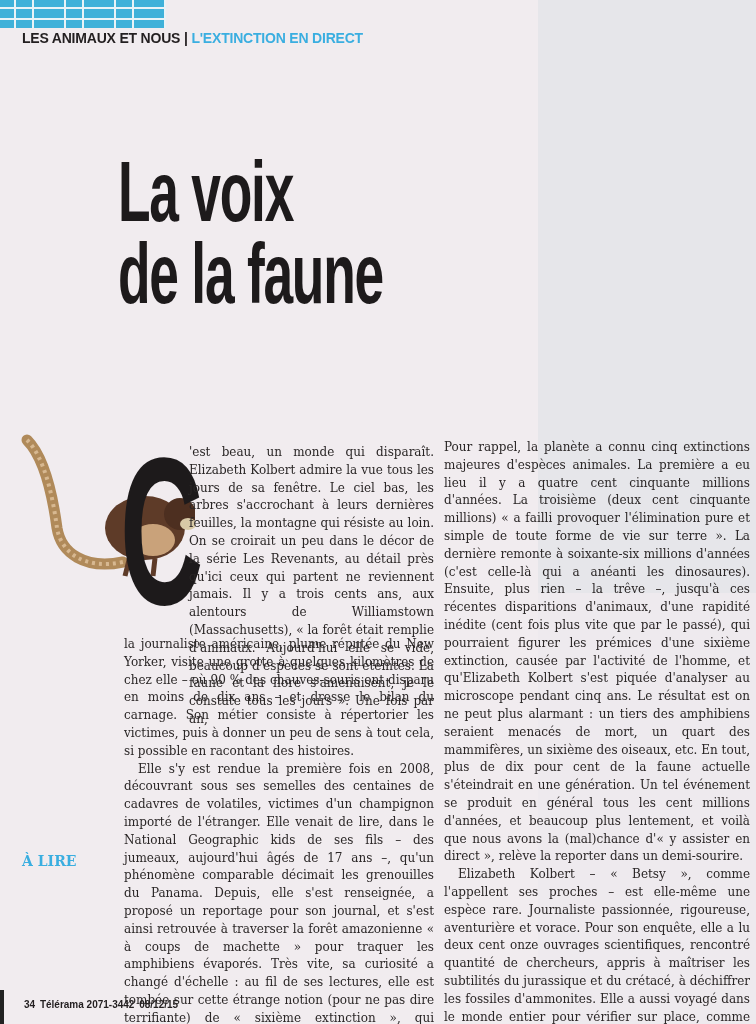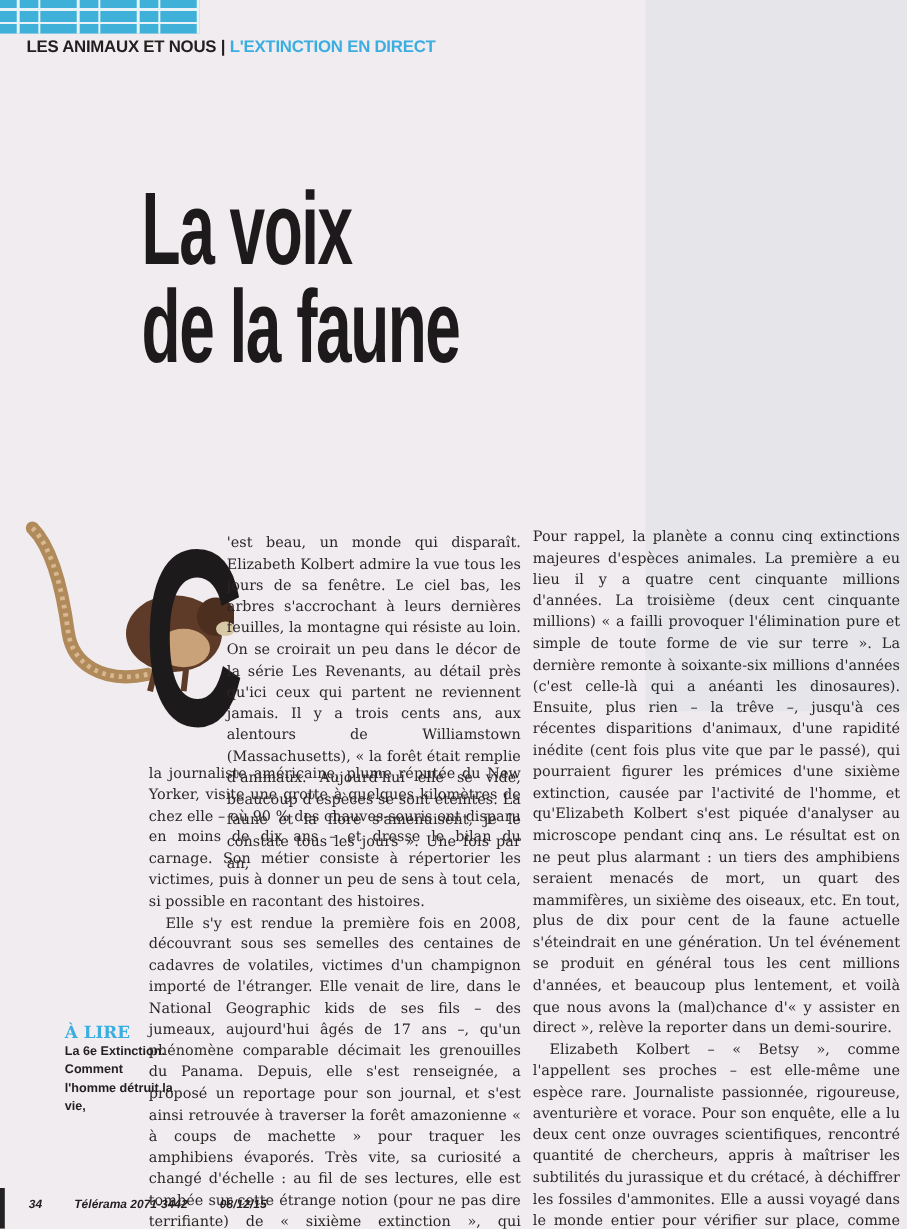--- a/index.html
+++ b/index.html
@@ -20,25 +20,25 @@
   .byline{font-family:"DejaVu Serif",serif;font-style:normal;color:#2a2626;font-size:10.5px;}
   .byline b{font-weight:bold;}
   .squirrel{position:absolute;left:5px;top:428px;width:190px;height:160px;}
   .dropcap{position:absolute;left:120px;top:447px;font-family:"Liberation Sans",sans-serif;font-weight:bold;font-size:210px;line-height:170px;color:#1d1a1b;transform:scaleX(0.55);transform-origin:left top;}
   .col{position:absolute;font-size:12px;line-height:17.8px;text-align:justify;color:#2a2626;}
   .col p{margin:0;}
   .col .indent{text-indent:14px;}
   .col1a{left:189px;top:444px;width:245px;}
   .col1b{left:124px;top:636px;width:310px;}
   .col2{left:444px;top:439px;width:306px;}
-  .sidebar{position:absolute;left:22px;top:853px;width:92px;font-family:"Liberation Sans",sans-serif;font-size:10.5px;line-height:15.3px;color:#231f20;margin-left:32px;}
+  .sidebar{position:absolute;left:22px;top:853px;width:92px;font-family:"Liberation Sans",sans-serif;font-size:10.5px;line-height:15.3px;color:#231f20;}
   .sidebar .title{font-family:"DejaVu Serif",serif;font-weight:bold;font-size:14px;color:#3aaee0;line-height:16px;}
   .sidebar .book{font-weight:bold;}
   .footer{position:absolute;left:24px;top:999px;font-family:"Liberation Sans",sans-serif;font-weight:bold;font-size:10px;color:#231f20;white-space:nowrap;}
-  .footer span{margin-right:24px;font-style:italic;}
+  .footer span{margin-right:2px;}
   .left-edge{position:absolute;left:0;top:990px;width:4px;height:34px;background:#222;}
 </style>
 </head>
 <body>
 
 <div class="page">
   <div class="grey-overlay"></div>
   <div class="grey-lower"></div>
   <div class="pattern"></div>
 
@@ -75,21 +75,20 @@
     <p class="indent">Elle s'y est rendue la première fois en 2008, découvrant sous ses semelles des centaines de cadavres de volatiles, victimes d'un champignon importé de l'étranger. Elle venait de lire, dans le National Geographic kids de ses fils – des jumeaux, aujourd'hui âgés de 17 ans –, qu'un phénomène comparable décimait les grenouilles du Panama. Depuis, elle s'est renseignée, a proposé un reportage pour son journal, et s'est ainsi retrouvée à traverser la forêt amazonienne « à coups de machette » pour traquer les amphibiens évaporés. Très vite, sa curiosité a changé d'échelle : au fil de ses lectures, elle est tombée sur cette étrange notion (pour ne pas dire terrifiante) de « sixième extinction », qui deviendra bientôt le titre de son livre, un best-seller mondial (200 000 exemplaires aux Etats-Unis, plus de douze traductions, prix Pulitzer du meilleur essai en 2015, des éloges de Bill Gates, de Barack Obama et une pleine page dans le New York Times signée par Al Gore !).</p>
   </div>
 
   <div class="col col2">
     <p>Pour rappel, la planète a connu cinq extinctions majeures d'espèces animales. La première a eu lieu il y a quatre cent cinquante millions d'années. La troisième (deux cent cinquante millions) « a failli provoquer l'élimination pure et simple de toute forme de vie sur terre ». La dernière remonte à soixante-six millions d'années (c'est celle-là qui a anéanti les dinosaures). Ensuite, plus rien – la trêve –, jusqu'à ces récentes disparitions d'animaux, d'une rapidité inédite (cent fois plus vite que par le passé), qui pourraient figurer les prémices d'une sixième extinction, causée par l'activité de l'homme, et qu'Elizabeth Kolbert s'est piquée d'analyser au microscope pendant cinq ans. Le résultat est on ne peut plus alarmant : un tiers des amphibiens seraient menacés de mort, un quart des mammifères, un sixième des oiseaux, etc. En tout, plus de dix pour cent de la faune actuelle s'éteindrait en une génération. Un tel événement se produit en général tous les cent millions d'années, et beaucoup plus lentement, et voilà que nous avons la (mal)chance d'« y assister en direct », relève la reporter dans un demi-sourire.</p>
     <p class="indent"><span>Elizabeth Kolbert – « Betsy », comme l'appellent ses proches – est elle-même une espèce rare. Journaliste passionnée, rigoureuse, aventurière et vorace. Pour son enquête, elle a lu deux cent onze ouvrages scientifiques, rencontré quantité de chercheurs, appris à maîtriser les subtilités du jurassique et du crétacé, à déchiffrer les fossiles d'ammonites. Elle a aussi voyagé dans le monde entier pour vérifier sur place, comme elle a appris à le faire au New York Times (où elle a officié pendant quatorze ans, au service politique puis au bureau d'Albany). En Amérique du Sud, elle a croisé des singes hurleurs et des tarentules. Sur la Grande Barrière de corail australienne, elle a aperçu des concombres de mer « de la taille de traversins » et des tortues aussi « grosses que des baignoires ». Elle a plongé au large de Naples, en janvier, « par un froid glacial », pour étudier l'acidification de l'eau. A mâché des feuilles de coca au Pérou et interrogé, à San Diego, une zoologue qui masturbait sous ses yeux une corneille d'Hawaï !</span></p>
   </div>
 
   <div class="sidebar">
     <div class="title">À LIRE</div>
-    <div class="book">La 6e Extinction. Comment l'homme détruit la vie,</div>
   </div>
 
   <div class="footer">
     <span>34</span>
     <span>Télérama 2071-3442</span>
     <span>08/12/15</span>
   </div>
   <div class="left-edge"></div>
 </div>
 

